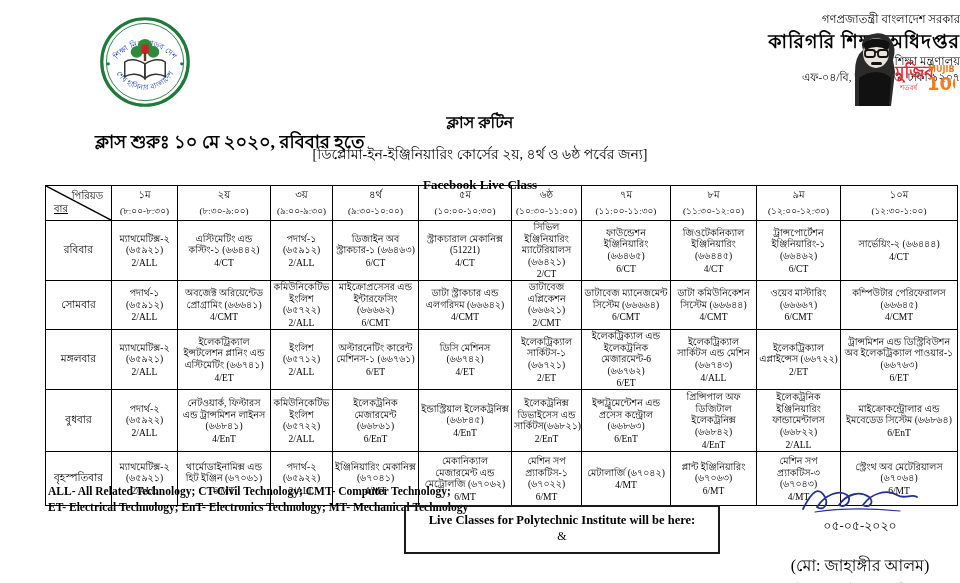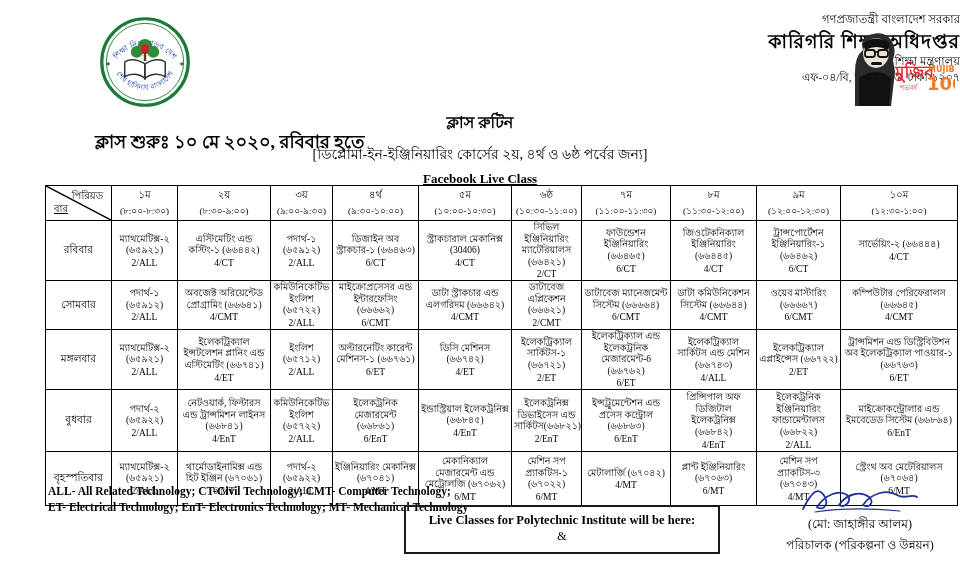--- a/index.html
+++ b/index.html
@@ -18,21 +18,21 @@
 
   
   .seal  { position:absolute; left:98px;  top:16px; width:94px; height:92px; }
   .mujib { position:absolute; left:845px; top:26px; width:110px; height:84px; }
 
   
   .class-start { position:absolute; left:95px; top:128px; font-size:18px; font-weight:bold; }
   .routine-center { position:absolute; left:50%; transform:translateX(-50%); top:110px; text-align:center; width:460px; }
   .routine-title { font-size:16px; font-weight:bold; display:inline-block; }
   .routine-sub   { font-size:14px; font-weight:normal; margin-top:6px; }
-  .fb-live       { font-size:13px; font-weight:bold; text-decoration:underline; margin-top:4px; }
+  .fb-live       { font-size:13px; font-weight:bold; margin-top:10px; }
 
   
   table.routine {
     position:absolute; left:45px; top:185px; width:912px;
     border-collapse:collapse; table-layout:fixed;
   }
   table.routine th, table.routine td {
     border:1px solid #000; text-align:center; vertical-align:middle;
     font-weight:normal; padding:1px 2px;
   }
@@ -56,21 +56,21 @@
   .live-box {
     position:absolute; left:404px; top:505px; width:316px;
     border:2px solid #1a1a1a; text-align:center; padding:6px 8px 8px 8px;
   }
   .live-title { font-size:12.5px; font-weight:bold; }
   .live-link  { font-size:12px; color:var(--link,#3152a3); text-decoration:underline; display:block; margin-top:2px; }
   .live-amp   { font-size:12px; margin-top:1px; }
   .sign-block { position:absolute; left:770px; top:483px; width:180px; text-align:center; }
   .sign-svg   { width:130px; height:32px; display:block; margin:0 auto; }
   .sign-date  { font-size:12.5px; margin-top:2px; }
-  .sign-name  { font-size:12px; margin-top:0; }
+  .sign-name  { font-size:16px; margin-top:16px; }
   .sign-desig { font-size:12px; margin-top:1px; }
 </style>
 </head>
 <body>
 
 <div class="page" style="--link: #3152a3; --sig: #22309a; --seal-green: #1e7a38; --seal-blue: #1b3faa; --seal-red: #cc2229; --mujib-red: #e8262d; --mujib-orange: #f47b20;">
 
   <div class="letterhead">
     <div class="lh-govt">গণপ্রজাতন্ত্রী বাংলাদেশ সরকার</div>
     <div class="lh-dept">কারিগরি শিক্ষা অধিদপ্তর</div>
@@ -209,21 +209,21 @@
           </td>
           <td>
             <div class="subj">পদার্থ-১ (৬৫৯১২)</div>
             <div class="grp">2/ALL</div>
           </td>
           <td>
             <div class="subj">ডিজাইন অব স্ট্রাকচার-১ (৬৬৪৬৩)</div>
             <div class="grp">6/CT</div>
           </td>
           <td>
-            <div class="subj">স্ট্রাকচারাল মেকানিক্স (30406)</div>
+            <div class="subj">স্ট্রাকচারাল মেকানিক্স (51221)</div>
             <div class="grp">4/CT</div>
           </td>
           <td>
             <div class="subj">সিভিল ইঞ্জিনিয়ারিং ম্যাটেরিয়ালস (৬৬৪২১)</div>
             <div class="grp">2/CT</div>
           </td>
           <td>
             <div class="subj">ফাউন্ডেশন ইঞ্জিনিয়ারিং (৬৬৪৬৫)</div>
             <div class="grp">6/CT</div>
           </td>
@@ -423,17 +423,18 @@
   <div class="live-box">
     <div class="live-title">Live Classes for Polytechnic Institute will be here:</div>
     <div class="live-amp">&amp;</div>
   </div>
 
   <div class="sign-block">
     <svg class="sign-svg" viewBox="0 0 130 32">
       <path d="M8 26 C 18 6, 24 4, 30 14 C 34 22, 28 28, 22 24 C 30 12, 44 6, 52 12 C 58 17, 50 26, 44 22 C 52 10, 66 8, 74 14 C 80 19, 74 26, 68 22 C 76 10, 92 6, 102 12 C 110 17, 116 10, 122 14" fill="none" stroke="var(--sig,#22309a)" stroke-width="1.8" stroke-linecap="round"></path>
       <path d="M20 29 C 45 25, 75 25, 105 28" fill="none" stroke="var(--sig,#22309a)" stroke-width="1.2" stroke-linecap="round"></path>
     </svg>
+    <div class="sign-date">০৫-০৫-২০২০</div>
     <div class="sign-name">(মো: জাহাঙ্গীর আলম)</div>
     <div class="sign-desig">পরিচালক (পরিকল্পনা ও উন্নয়ন)</div>
   </div>
 
 </div>
 
 </body></html>

